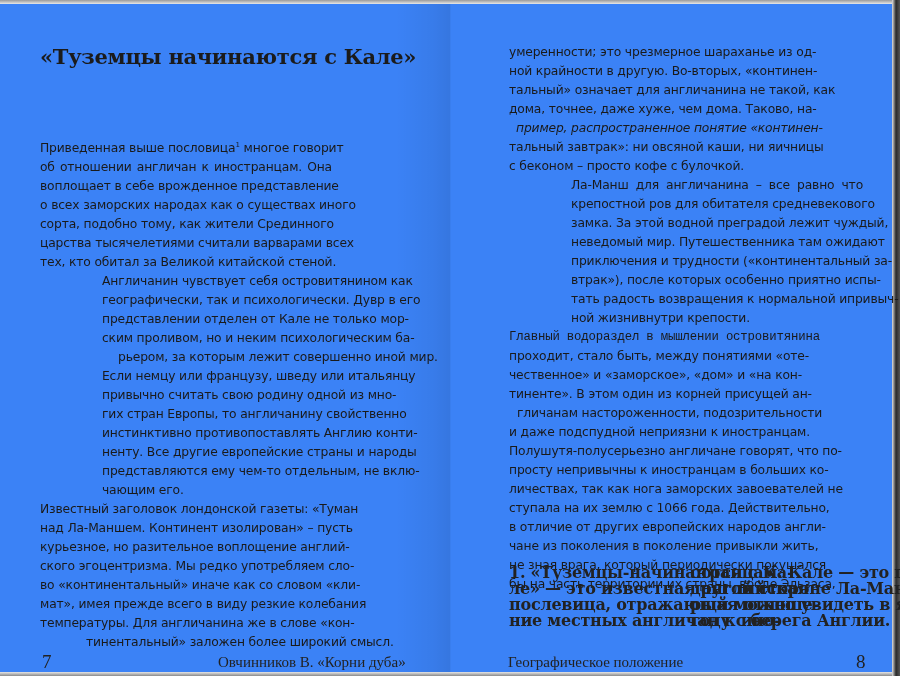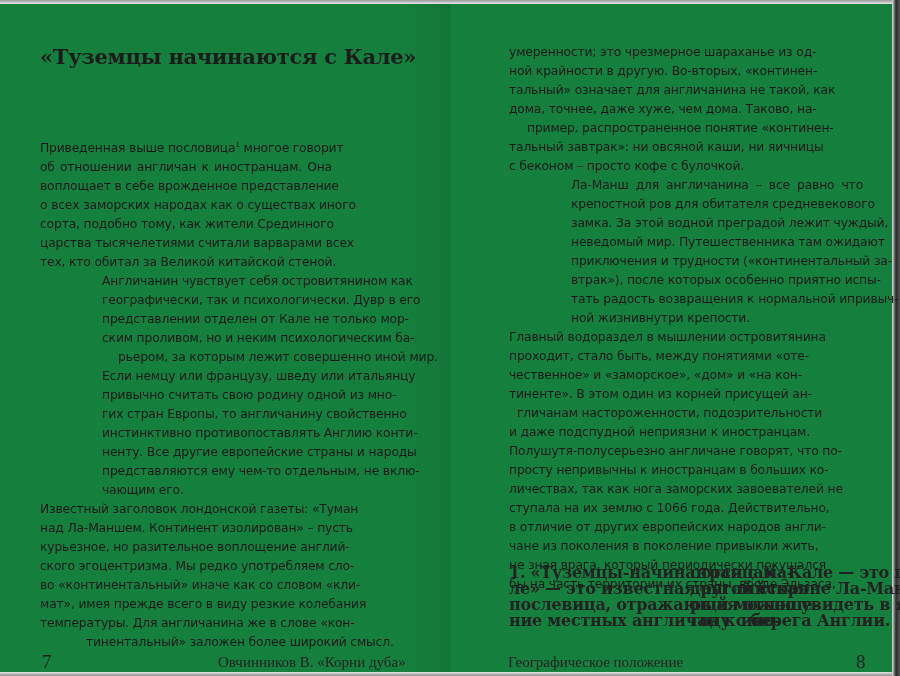--- a/index.html
+++ b/index.html
@@ -1,20 +1,20 @@
 <!DOCTYPE html>
 <html><head>
   <meta charset="utf-8">
   <style>
     html, body { margin: 0; padding: 0; }
     body {
       width: 900px; height: 676px; overflow: hidden; position: relative;
       background: #fafafa;
     }
-    .spread { position: absolute; left: 0; top: 0; width: 900px; height: 676px; background: #15803d; }
+    .spread { position: absolute; left: 0; top: 0; width: 900px; height: 676px; background: #3b82f6; }
     .top-edge { position: absolute; left: 0; top: 0; width: 900px; height: 4px;
       background: linear-gradient(to bottom, #9a9a9a, #e8e8e8); }
     .bottom-edge { position: absolute; left: 0; bottom: 0; width: 900px; height: 4px;
       background: linear-gradient(to top, #8a8a8a, #e6e6e6); }
     .right-edge { position: absolute; right: 0; top: 0; width: 8px; height: 676px;
       background: linear-gradient(to right, #e0e0e0, #2a2a2a 50%, #555); }
     .gutter { position: absolute; left: 395px; top: 0; width: 70px; height: 676px;
       background: linear-gradient(to right, rgba(0,0,0,0) 0%, rgba(0,0,0,0.05) 55%, rgba(0,0,0,0.09) 78%, rgba(255,255,255,0) 80%); }
 
     .line { position: absolute; white-space: nowrap; color: #1a1a1a;
@@ -83,38 +83,38 @@
     <div class="folio" style="left:42px;">7</div>
     <div class="runner" style="left:218px;">Овчинников В. «Корни дуба»</div>
   </div>
 
   <div>
     <div>
       <div class="line just" style="left:509px; top:45px; width:292px;">умеренности; это чрезмерное шараханье из од-</div>
       <div class="line just" style="left:509px; top:64px; width:292px;">ной крайности в другую. Во-вторых, «континен-</div>
       <div class="line just" style="left:509px; top:83px; width:292px;">тальный» означает для англичанина не такой, как</div>
       <div class="line just" style="left:509px; top:102px; width:292px;">дома, точнее, даже хуже, чем дома. Таково, на-</div>
-      <div class="line just" style="left:527px; top:121px; width:292px;">пример, распространенное понятие «континен-</div>
+      <div class="line just" style="left:516px; top:121px; width:292px;font-style:italic;">пример, распространенное понятие «континен-</div>
       <div class="line just" style="left:509px; top:140px; width:292px;">тальный завтрак»: ни овсяной каши, ни яичницы</div>
       <div class="line" style="left:509px; top:159px;">с беконом – просто кофе с булочкой.</div>
     </div>
 
     <div>
       <div class="line just" style="left:571px; top:178px; width:292px;">Ла-Манш для англичанина – все равно что</div>
       <div class="line just" style="left:571px; top:197px; width:292px;">крепостной ров для обитателя средневекового</div>
       <div class="line just" style="left:571px; top:216px; width:292px;">замка. За этой водной преградой лежит чуждый,</div>
       <div class="line just" style="left:571px; top:235px; width:292px;">неведомый мир. Путешественника там ожидают</div>
       <div class="line just" style="left:571px; top:254px; width:292px;">приключения и трудности («континентальный за-</div>
       <div class="line just" style="left:571px; top:273px; width:292px;">втрак»), после которых особенно приятно испы-</div>
       <div class="line just" style="left:571px; top:292px; width:292px;">тать радость возвращения к нормальной ипривыч-</div>
       <div class="line" style="left:571px; top:311px;">ной жизнивнутри крепости.</div>
     </div>
 
     <div>
-      <div class="line just" style="left:509px; top:330px; width:292px;">Главный водораздел в мышлении островитянина</div>
+      <div class="line just" style="left:509px; top:330px; width:292px;font-family:Liberation Mono, monospace;">Главный водораздел в мышлении островитянина</div>
       <div class="line just" style="left:509px; top:349px; width:292px;">проходит, стало быть, между понятиями «оте-</div>
       <div class="line just" style="left:509px; top:368px; width:292px;">чественное» и «заморское», «дом» и «на кон-</div>
       <div class="line just" style="left:509px; top:387px; width:292px;">тиненте». В этом один из корней присущей ан-</div>
       <div class="line just" style="left:517px; top:406px; width:292px;">гличанам настороженности, подозрительности</div>
       <div class="line just" style="left:509px; top:425px; width:292px;">и даже подспудной неприязни к иностранцам.</div>
       <div class="line just" style="left:509px; top:444px; width:292px;">Полушутя-полусерьезно англичане говорят, что по-</div>
       <div class="line just" style="left:509px; top:463px; width:292px;">просту непривычны к иностранцам в больших ко-</div>
       <div class="line just" style="left:509px; top:482px; width:292px;">личествах, так как нога заморских завоевателей не</div>
       <div class="line just" style="left:509px; top:501px; width:292px;">ступала на их землю с 1066 года. Действительно,</div>
       <div class="line just" style="left:509px; top:520px; width:292px;">в отличие от других европейских народов англи-</div>

